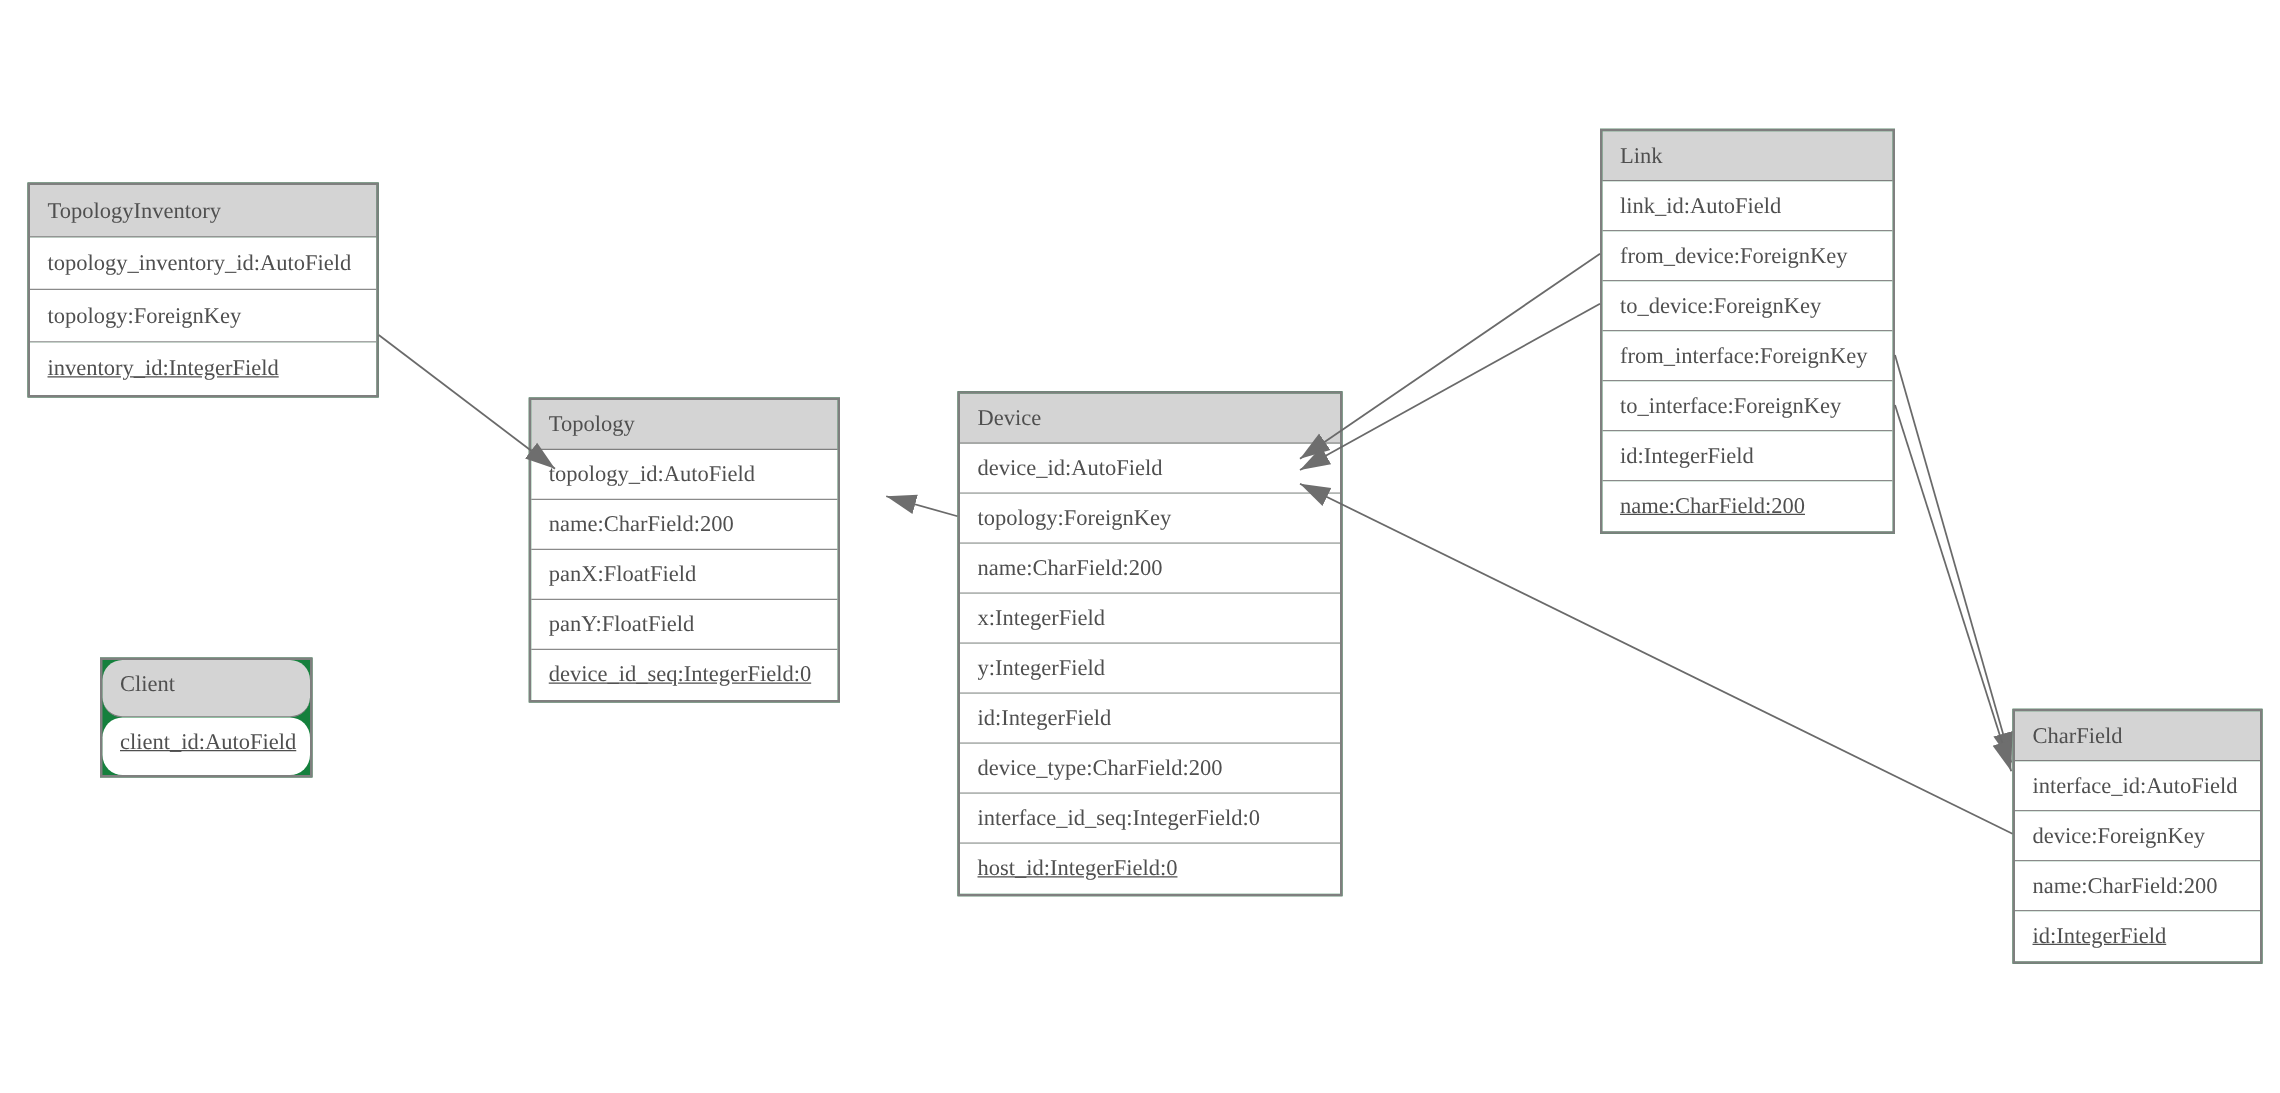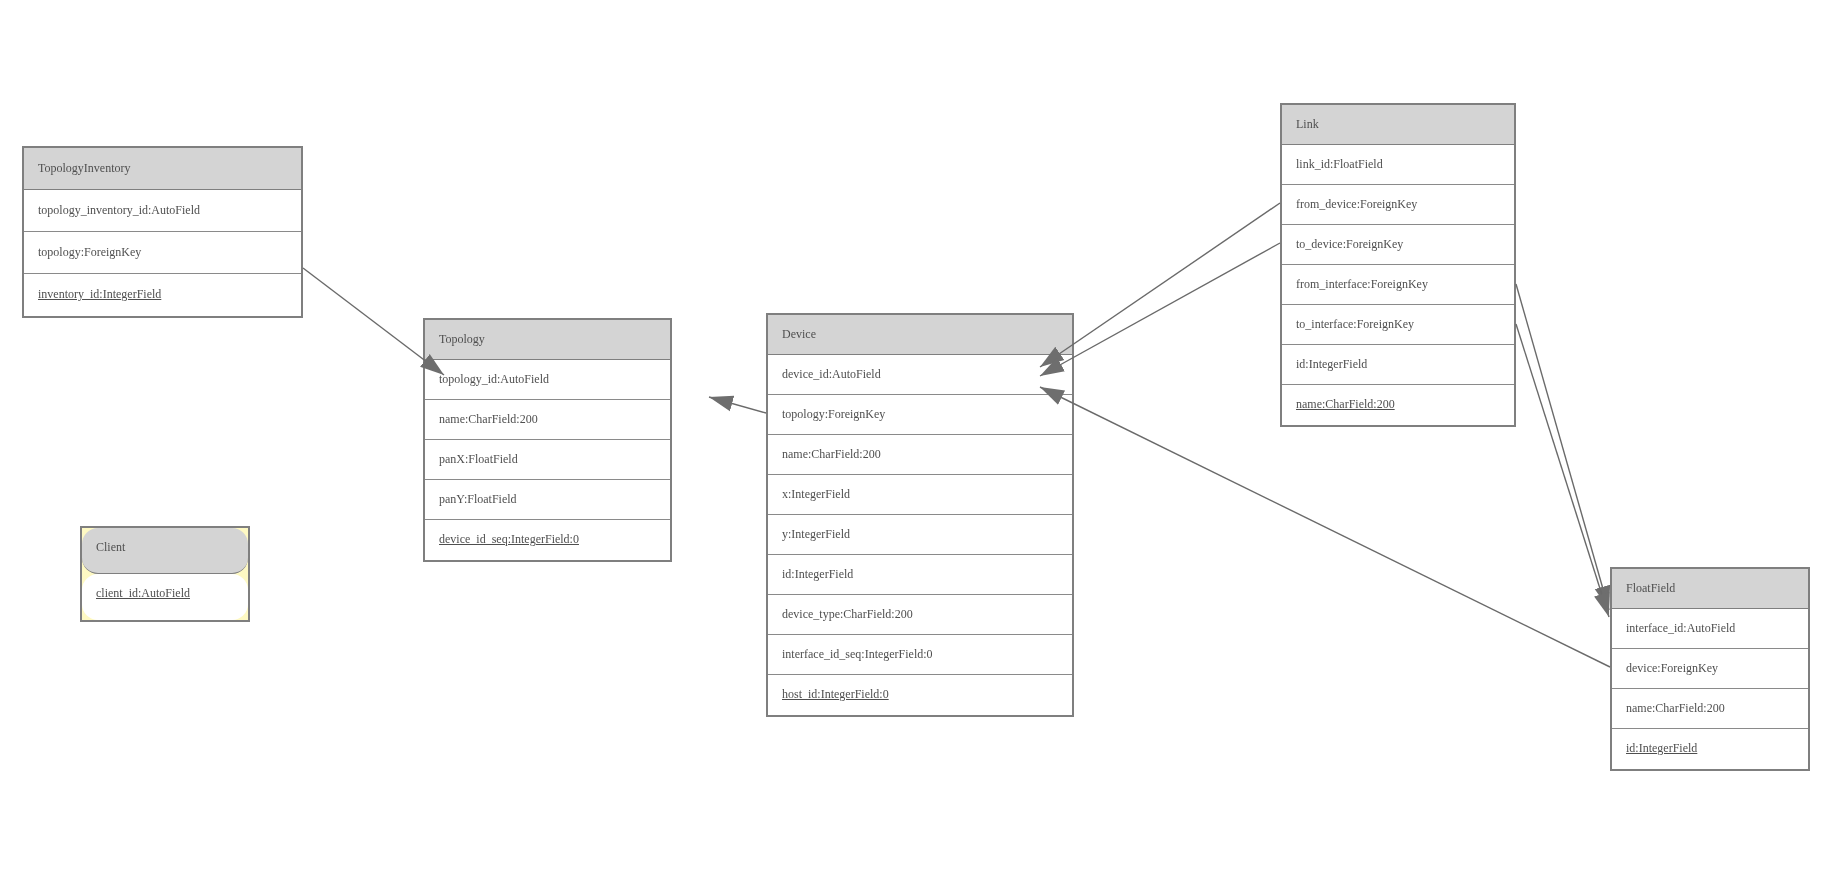--- a/index.html
+++ b/index.html
@@ -12,23 +12,23 @@
     position: relative;
     width: 1824px;
     height: 874px;
     background: #ffffff;
     overflow: hidden;
   }
   .entity {
     position: absolute;
     box-sizing: border-box;
     border: 2px solid #7f7f7f;
-    background: #fef9c3;
+    background: #15803d;
     color: #4f4f4f;
-    font-size: 12px;
+    font-size: 18px;
     z-index: 1;
   }
   .entity-header {
     box-sizing: border-box;
     background: #d4d4d4;
     border-bottom: 1.5px solid #7f7f7f;
     padding-left: 14px;
     overflow: hidden;
     white-space: nowrap;
   }
@@ -115,31 +115,31 @@
     <div class="entity-row">x:IntegerField</div>
     <div class="entity-row">y:IntegerField</div>
     <div class="entity-row">id:IntegerField</div>
     <div class="entity-row">device_type:CharField:200</div>
     <div class="entity-row">interface_id_seq:IntegerField:0</div>
     <div class="entity-row">host_id:IntegerField:0</div>
   </div>
 
   <div class="entity e-link">
     <div class="entity-header">Link</div>
-    <div class="entity-row">link_id:FloatField</div>
+    <div class="entity-row">link_id:AutoField</div>
     <div class="entity-row">from_device:ForeignKey</div>
     <div class="entity-row">to_device:ForeignKey</div>
     <div class="entity-row">from_interface:ForeignKey</div>
     <div class="entity-row">to_interface:ForeignKey</div>
     <div class="entity-row">id:IntegerField</div>
     <div class="entity-row">name:CharField:200</div>
   </div>
 
   <div class="entity e-interface">
-    <div class="entity-header">FloatField</div>
+    <div class="entity-header">CharField</div>
     <div class="entity-row">interface_id:AutoField</div>
     <div class="entity-row">device:ForeignKey</div>
     <div class="entity-row">name:CharField:200</div>
     <div class="entity-row">id:IntegerField</div>
   </div>
 
   <svg class="relations-layer" width="1824" height="874" viewBox="0 0 1824 874" xmlns="http://www.w3.org/2000/svg">
     <defs>
       <marker id="arrow" markerUnits="userSpaceOnUse" markerWidth="27" markerHeight="22" refX="24" refY="10" orient="auto">
         <polygon points="0,2 24,10 0,18" fill="#6e6e6e"></polygon>

